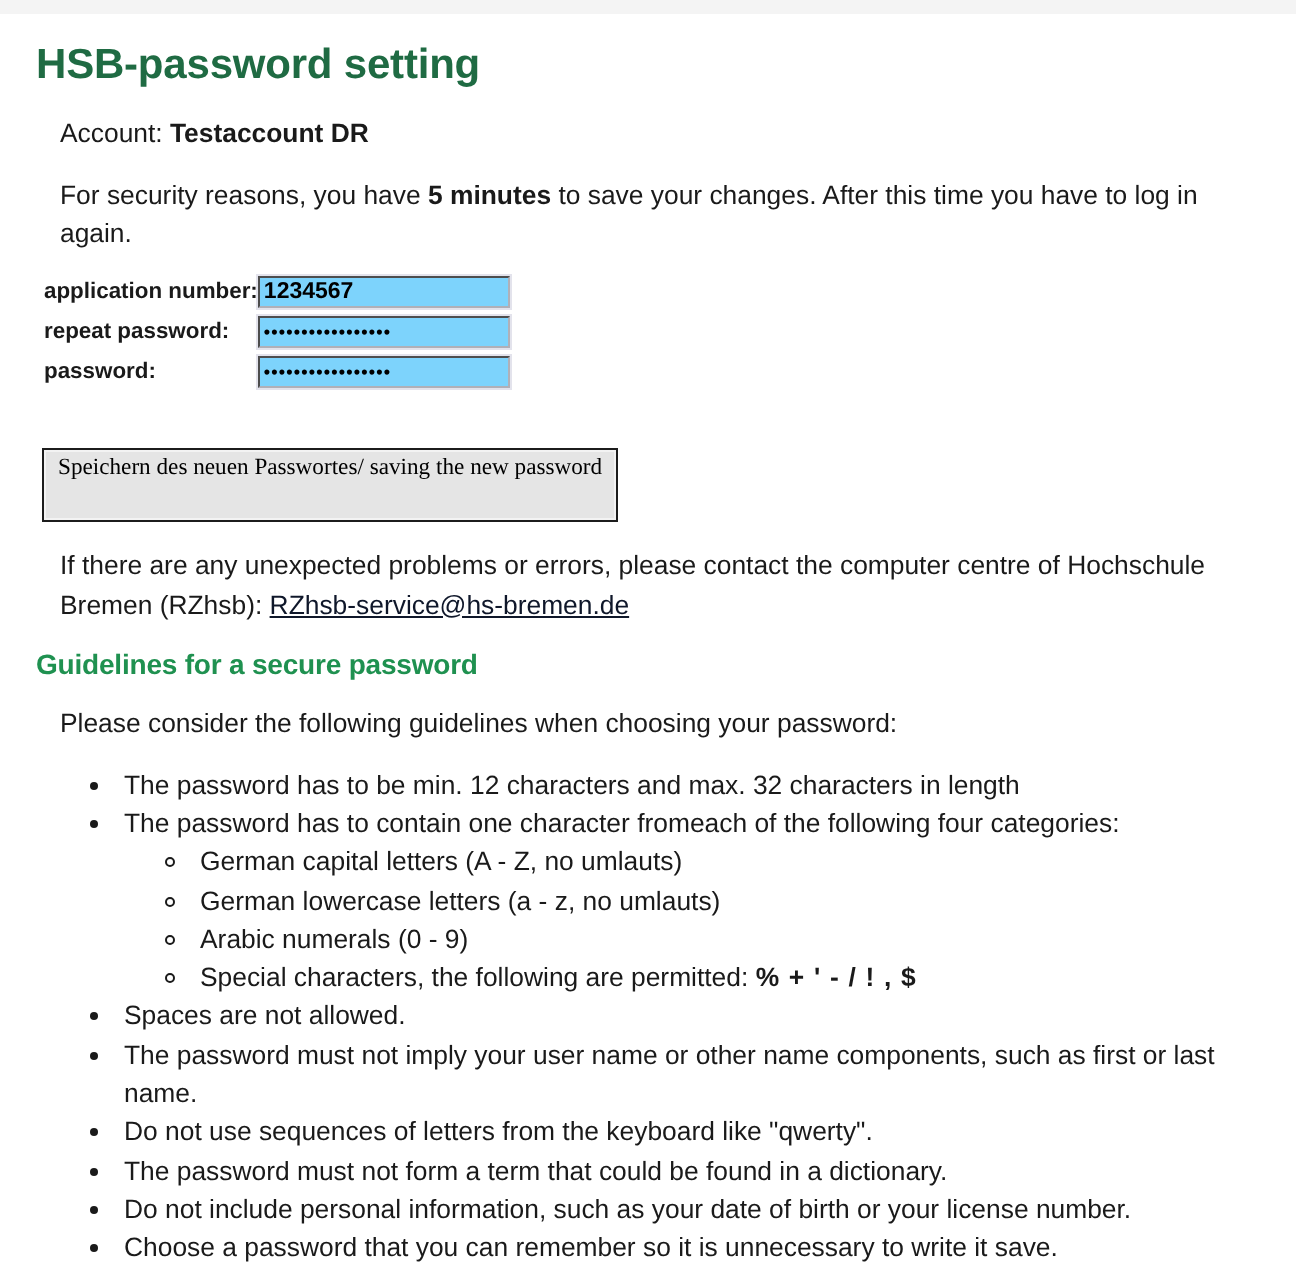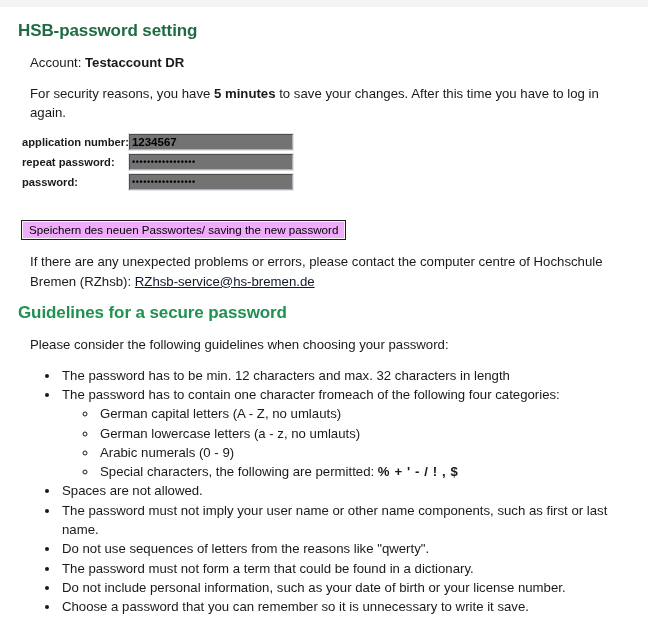--- a/index.html
+++ b/index.html
@@ -26,28 +26,28 @@
   }
   .page {
     position: absolute;
     top: 7px; left: 0;
     width: 648px;
     padding: 0 18px 0 18px;
     box-sizing: border-box;
   }
   h1.title {
     color: #1f6b43;
-    font-size: 17px;
+    font-size: 21px;
     font-weight: bold;
     margin: 14px 0 0 0;
     letter-spacing: -0.1px;
   }
   h2.subtitle {
     color: #1f9150;
-    font-size: 17px;
+    font-size: 14px;
     font-weight: bold;
     margin: 0;
     letter-spacing: -0.1px;
   }
   p.para {
     margin: 12px;
     line-height: 1.45;
     font-size: 13.2px;
   }
   .acct-row { margin-top: 20px; }
@@ -64,23 +64,23 @@
     padding: 0 0 4px 0;
     vertical-align: middle;
     font-size: 11.2px;
     color: #1a1a1a;
     white-space: nowrap;
   }
   td.lbl { padding-right: 6px; }
   .fakefield {
     display: inline-block;
     box-sizing: border-box;
-    width: 164px;
+    width: 126px;
     height: 16px;
-    background: #737373;
+    background: #7dd3fc;
     border-top: 1px solid #4d4d4d;
     border-left: 1px solid #4d4d4d;
     border-right: 1px solid #b0b0b8;
     border-bottom: 1px solid #b0b0b8;
     outline: 1px solid #e3e3ec;
     font-family: "Liberation Sans", sans-serif;
     font-size: 11.5px;
     line-height: 14px;
     color: #000;
     padding: 0 2px;
@@ -96,27 +96,27 @@
   
   .warn {
     margin-top: 24px;
     line-height: 1.46;
   }
 
   
   .btn-wrap { margin-top: 26px; margin-left: 3px; }
   .savebtn {
     display: inline-block;
-    background: #f0abfc;
+    background: #e5e5e5;
     border: 1px solid #1c1c1c;
     box-shadow: inset 0 0 0 1px #f3f3f3;
-    font-family: Liberation Sans, sans-serif;
+    font-family: Liberation Serif, serif;
     font-size: 11.6px;
     color: #000;
-    padding: 2px 7px 3px 7px;
+    padding: 2px 7px 20px 7px;
     line-height: 13px;
     cursor: pointer;
   }
 
   
   .contact { margin-top: 20px; line-height: 1.46; }
   a.mail {
     color: #0f172a;
     text-decoration: underline;
   }
@@ -194,19 +194,19 @@
       <span>The password has to contain one character fromeach of the following four categories:</span>
       <ul class="lvl2">
         <li>German capital letters (A - Z, no umlauts)</li>
         <li>German lowercase letters (a - z, no umlauts)</li>
         <li>Arabic numerals (0 - 9)</li>
         <li><span>Special characters, the following are permitted: </span><span class="specials">% + ' - / ! , $</span></li>
       </ul>
     </li>
     <li>Spaces are not allowed.</li>
     <li>The password must not imply your user name or other name components, such as first or last name.</li>
-    <li>Do not use sequences of letters from the reasons like "qwerty".</li>
+    <li>Do not use sequences of letters from the keyboard like "qwerty".</li>
     <li>The password must not form a term that could be found in a dictionary.</li>
     <li>Do not include personal information, such as your date of birth or your license number.</li>
     <li>Choose a password that you can remember so it is unnecessary to write it save.</li>
   </ul>
 
 </div>
 
 </body></html>

